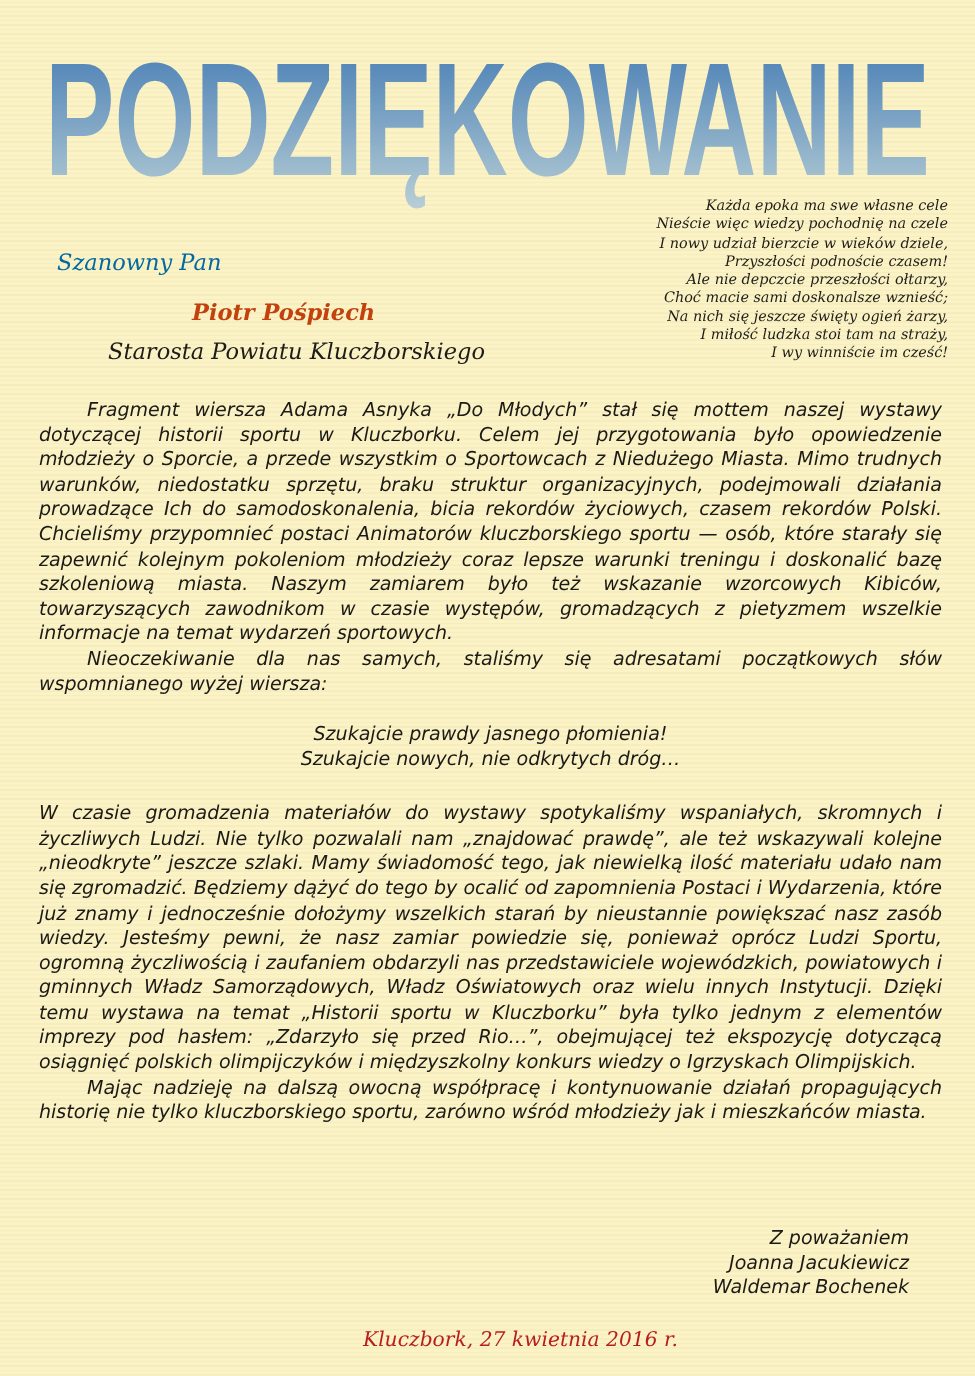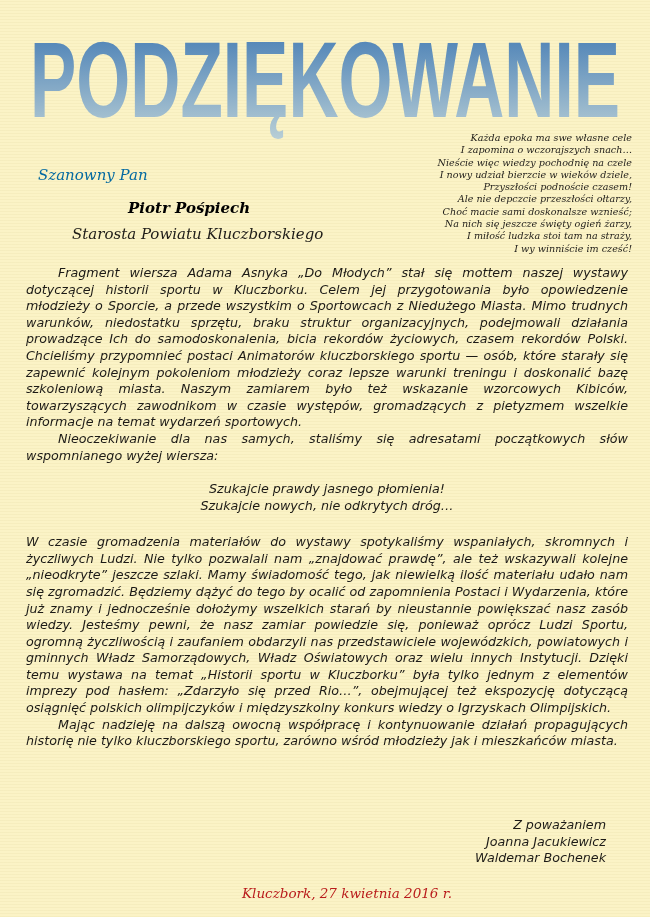--- a/index.html
+++ b/index.html
@@ -19,21 +19,21 @@
     font-family: "Liberation Sans", sans-serif; font-weight: bold;
   }
   .salutation {
     position: absolute; left: 38px; top: 166px;
     font-family: "DejaVu Serif", serif; font-style: italic;
     font-size: 15px; color: #0369a1;
   }
   .recipient-name {
     position: absolute; left: 128px; top: 199px;
     font-family: "DejaVu Serif", serif; font-style: italic; font-weight: bold;
-    font-size: 15px; color: #000000;
+    font-size: 15px; color: #c2410c;
   }
   .recipient-role {
     position: absolute; left: 72px; top: 225px;
     font-family: "DejaVu Serif", serif; font-style: italic;
     font-size: 15px; color: #1e1c18;
   }
   .poem {
     position: absolute; right: 18px; top: 132px; width: 260px;
     text-align: right;
     font-family: "DejaVu Serif", serif; font-style: italic;
@@ -79,21 +79,20 @@
     <text class="title-text" x="295" y="98" text-anchor="middle" font-size="96" textLength="590" lengthAdjust="spacingAndGlyphs" fill="url(#tg)" transform="scale(1,1.12) translate(0,-10)">PODZIĘKOWANIE</text>
   </svg>
 </div>
 
 <div class="salutation">Szanowny Pan</div>
 <div class="recipient-name">Piotr Pośpiech</div>
 <div class="recipient-role">Starosta Powiatu Kluczborskiego</div>
 
 <div class="poem">
   <div>Każda epoka ma swe własne cele</div>
-  <div>I zapomina o wczorajszych snach…</div>
   <div>Nieście więc wiedzy pochodnię na czele</div>
   <div>I nowy udział bierzcie w wieków dziele,</div>
   <div>Przyszłości podnoście czasem!</div>
   <div>Ale nie depczcie przeszłości ołtarzy,</div>
   <div>Choć macie sami doskonalsze wznieść;</div>
   <div>Na nich się jeszcze święty ogień żarzy,</div>
   <div>I miłość ludzka stoi tam na straży,</div>
   <div>I wy winniście im cześć!</div>
 </div>
 

